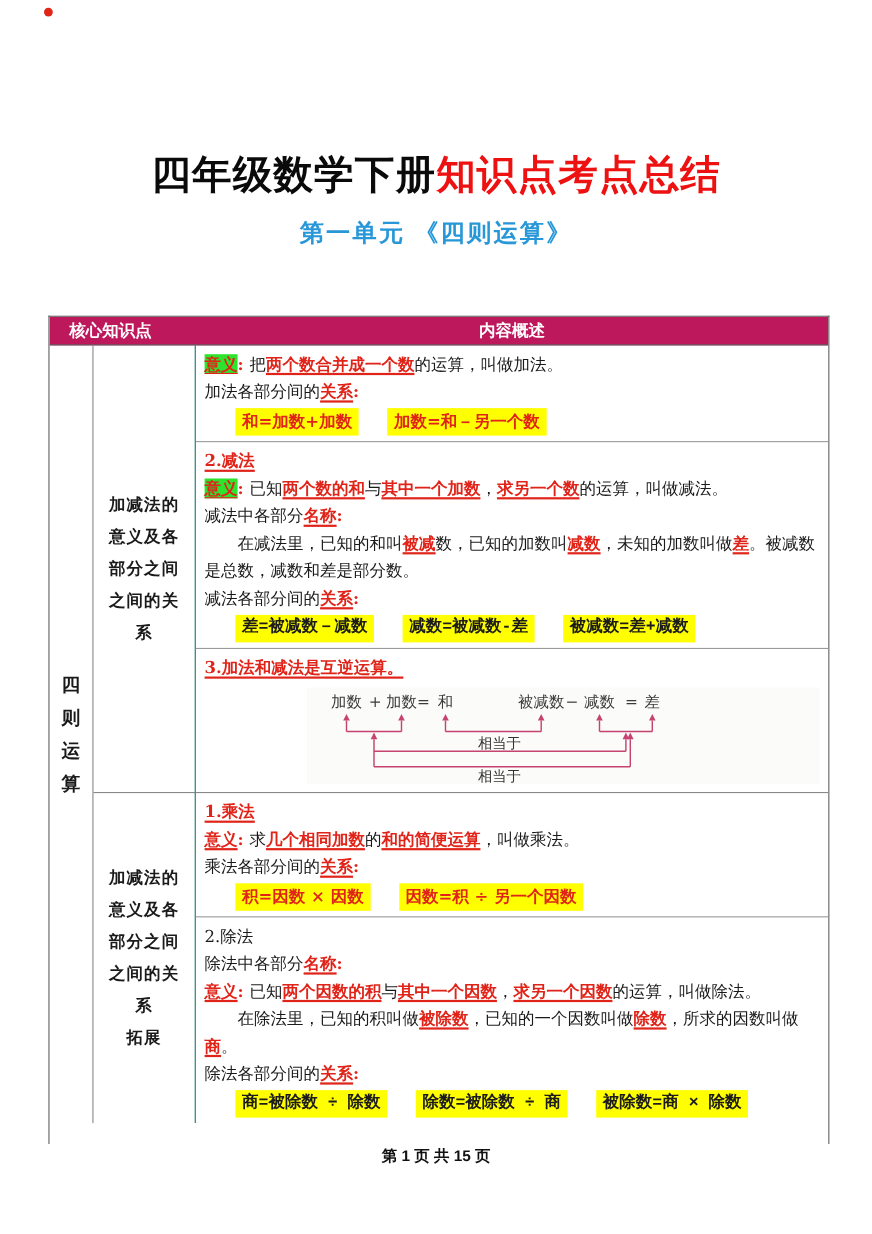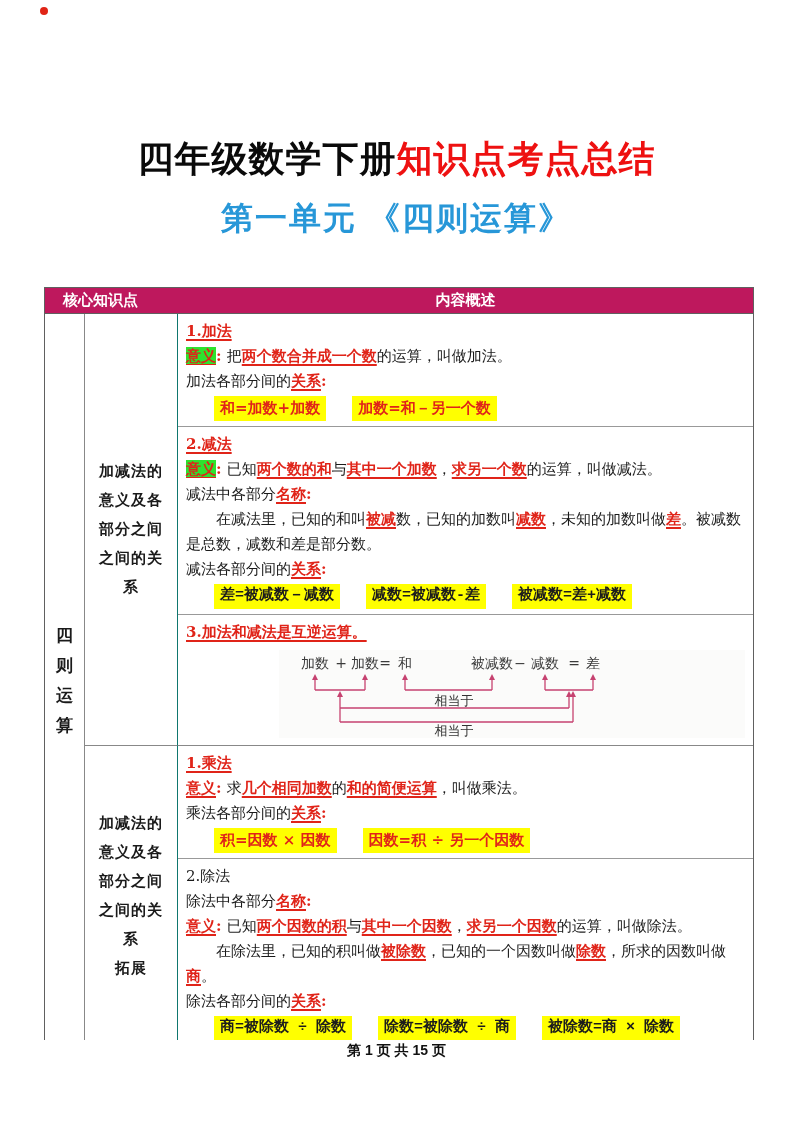--- a/index.html
+++ b/index.html
@@ -4,21 +4,21 @@
 <style>
   html,body{margin:0;padding:0;background:#e8e8e8;}
   .page{position:relative;width:793px;height:1122px;background:#ffffff;margin:0 auto;
         font-family:"DejaVu Serif","Liberation Serif",serif;color:#1a1a1a;overflow:hidden;}
   .stray{position:absolute;left:40px;top:7px;width:8px;height:8px;border-radius:50%;background:#e02416;}
   .title{padding-top:136px;text-align:center;font-family:"Liberation Sans","DejaVu Sans",sans-serif;
          font-size:36px;font-weight:800;line-height:1.25;letter-spacing:1px;}
   .title .t-black{color:#0a0a0a;text-align:right;}
   .title .t-red{color:#ee1111;}
   .subtitle{margin-top:16px;text-align:center;font-family:"Liberation Sans","DejaVu Sans",sans-serif;
-            font-size:32px;font-weight:700;color:#2797d8;letter-spacing:2px;}
+            font-size:22px;font-weight:700;color:#2797d8;letter-spacing:2px;}
   
   .ktable{position:absolute;left:44px;top:287px;width:710px;height:753px;overflow:hidden;
           border-left:1px solid #606060;border-right:1px solid #606060;border-top:1px solid #606060;
           box-sizing:border-box;}
   .thead{display:flex;height:26px;background:#be185d;color:#ffffff;
          font-family:"Liberation Sans","DejaVu Sans",sans-serif;font-size:15px;font-weight:700;
          border-bottom:1px solid #606060;box-sizing:border-box;}
   .thead .h1{width:133px;padding-left:18px;display:flex;align-items:center;box-sizing:border-box;}
   .thead .h2{flex:1;display:flex;align-items:center;justify-content:center;}
   .tbody{display:grid;grid-template-columns:40px 93px 1fr;}
@@ -77,21 +77,20 @@
 
       <div class="lbl">
           <div>加减法的</div>
           <div>意义及各</div>
           <div>部分之间</div>
           <div>之间的关</div>
           <div>系</div>
         </div>
       <div class="content">
         <div class="sec">
-            <div class="line"><span class="red-u">1.加法</span></div>
             <div class="line"><span class="hl-green">意义</span><span class="red-c">: </span><span>把</span><span class="red-u">两个数合并成一个数</span><span>的运算，叫做加法。</span></div>
             <div class="line"><span>加法各部分间的</span><span class="red-u">关系</span><span class="red-c">:</span></div>
             <div class="line formulas">
               <span class="chip chip-red">和=加数+加数</span>
               <span class="chip chip-red">加数=和－另一个数</span>
             </div>
           </div>
         <div class="sec">
             <div class="line"><span class="red-u">2.减法</span></div>
             <div class="line"><span class="hl-green">意义</span><span class="red-c">: </span><span>已知</span><span class="red-u">两个数的和</span><span>与</span><span class="red-u">其中一个加数</span><span>，</span><span class="red-u">求另一个数</span><span>的运算，叫做减法。</span></div>

